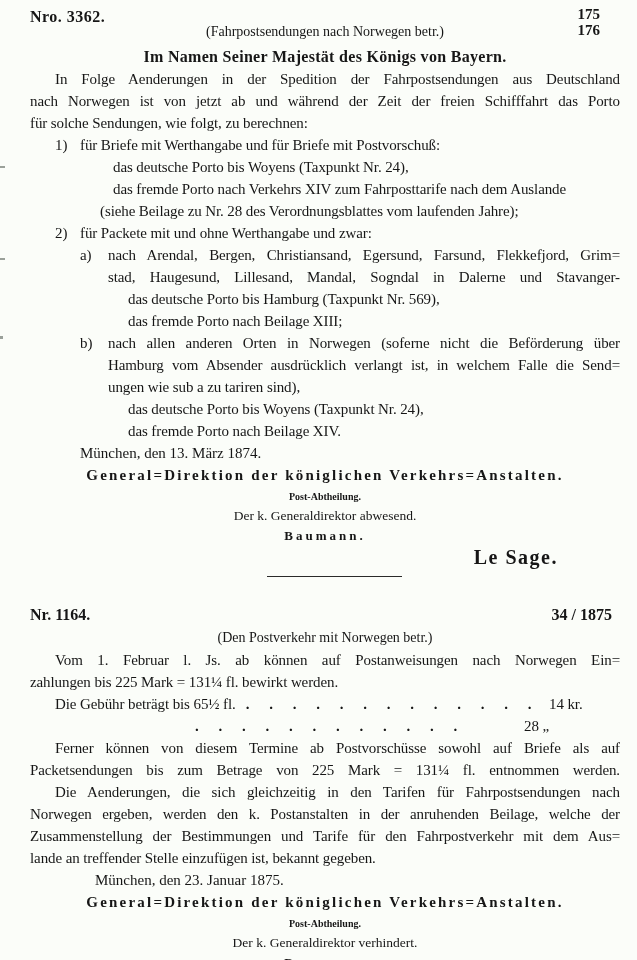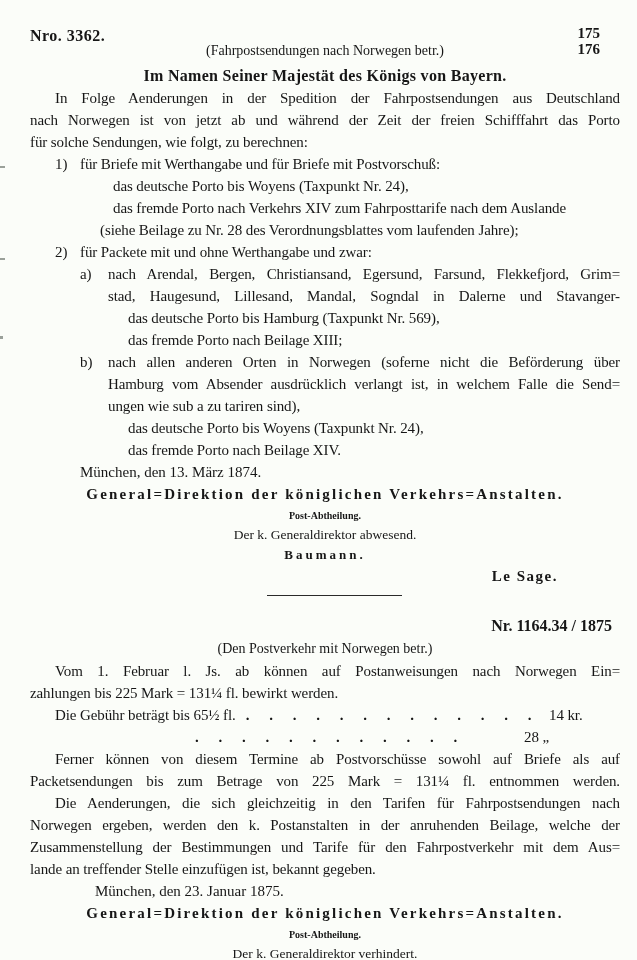--- a/index.html
+++ b/index.html
@@ -33,41 +33,41 @@
   .pl1 { padding-left: 25px; }
   .pl-sub1 { padding-left: 83px; }
   .pl-siehe { padding-left: 70px; }
   .pl-ab { padding-left: 50px; }
   .pl-ab-cont { padding-left: 78px; }
   .pl-sub2 { padding-left: 98px; }
   .pl-date1 { padding-left: 50px; }
   .pl-date2 { padding-left: 65px; }
 
   
-  .hdr { position: relative; height: 40px; margin-top: 19px; }
+  .hdr { position: relative; height: 40px; }
   .doc-num { position: absolute; left: 0; top: 2px; font-size: 16px; font-weight: bold; letter-spacing: 0.5px; }
   .page-nums { position: absolute; right: 20px; top: 0; text-align: right; font-size: 15px; font-weight: bold; line-height: 16px; }
   .subject1 { position: absolute; left: 0; right: 0; top: 18px; text-align: center; font-size: 14px; }
 
   .subject { text-align: center; font-size: 14px; line-height: 22px; white-space: nowrap; }
   .title { text-align: center; font-size: 16px; font-weight: bold; line-height: 22px; letter-spacing: 0.3px; white-space: nowrap; }
 
   .dateline { font-size: 15px; line-height: 22px; white-space: nowrap; }
   .authority { text-align: center; font-size: 15px; font-weight: bold; letter-spacing: 2.2px; line-height: 23px; white-space: nowrap; }
   .department { text-align: center; font-size: 10px; font-weight: bold; line-height: 19px; }
   .deputy { text-align: center; font-size: 13.5px; line-height: 19px; }
   .signature { text-align: center; font-size: 13px; font-weight: bold; letter-spacing: 3px; line-height: 22px; }
-  .countersign { text-align: right; font-size: 15px; font-weight: bold; letter-spacing: 1.5px; line-height: 21px; }
+  .countersign { text-align: right; font-size: 20px; font-weight: bold; letter-spacing: 1.5px; line-height: 21px; }
   .cs1 { padding-right: 62px; }
   .cs2 { padding-right: 40px; line-height: 26px; }
 
   .divider-wrap { height: 15px; position: relative; }
   .divider { position: absolute; left: 237px; top: 8px; width: 135px; border-top: 1.5px solid #2a2a2a; }
 
-  .n2-head { display: flex; justify-content: flex-end; font-size: 16px; font-weight: bold; line-height: 24px; padding-right: 8px; margin-top: 12px; }
+  .n2-head { display: flex; justify-content: space-between; font-size: 16px; font-weight: bold; line-height: 24px; padding-right: 8px; margin-top: 20px; }
 
   .fee-row { display: flex; align-items: baseline; width: 552px; }
   .fee-row .fee-label { white-space: nowrap; }
   .fee-leader { flex: 1 1 auto; overflow: hidden; white-space: nowrap; letter-spacing: 8px; padding-left: 10px; font-weight: bold; }
   .fee-value { flex: 0 0 58px; white-space: nowrap; padding-left: 4px; }
 
   .artifact { position: absolute; left: 0; width: 5px; height: 2px; background: #9aa09a; }
   .a1 { top: 166px; } .a2 { top: 258px; } .a3 { top: 336px; height: 3px; width: 3px; }
 </style>
 </head>

